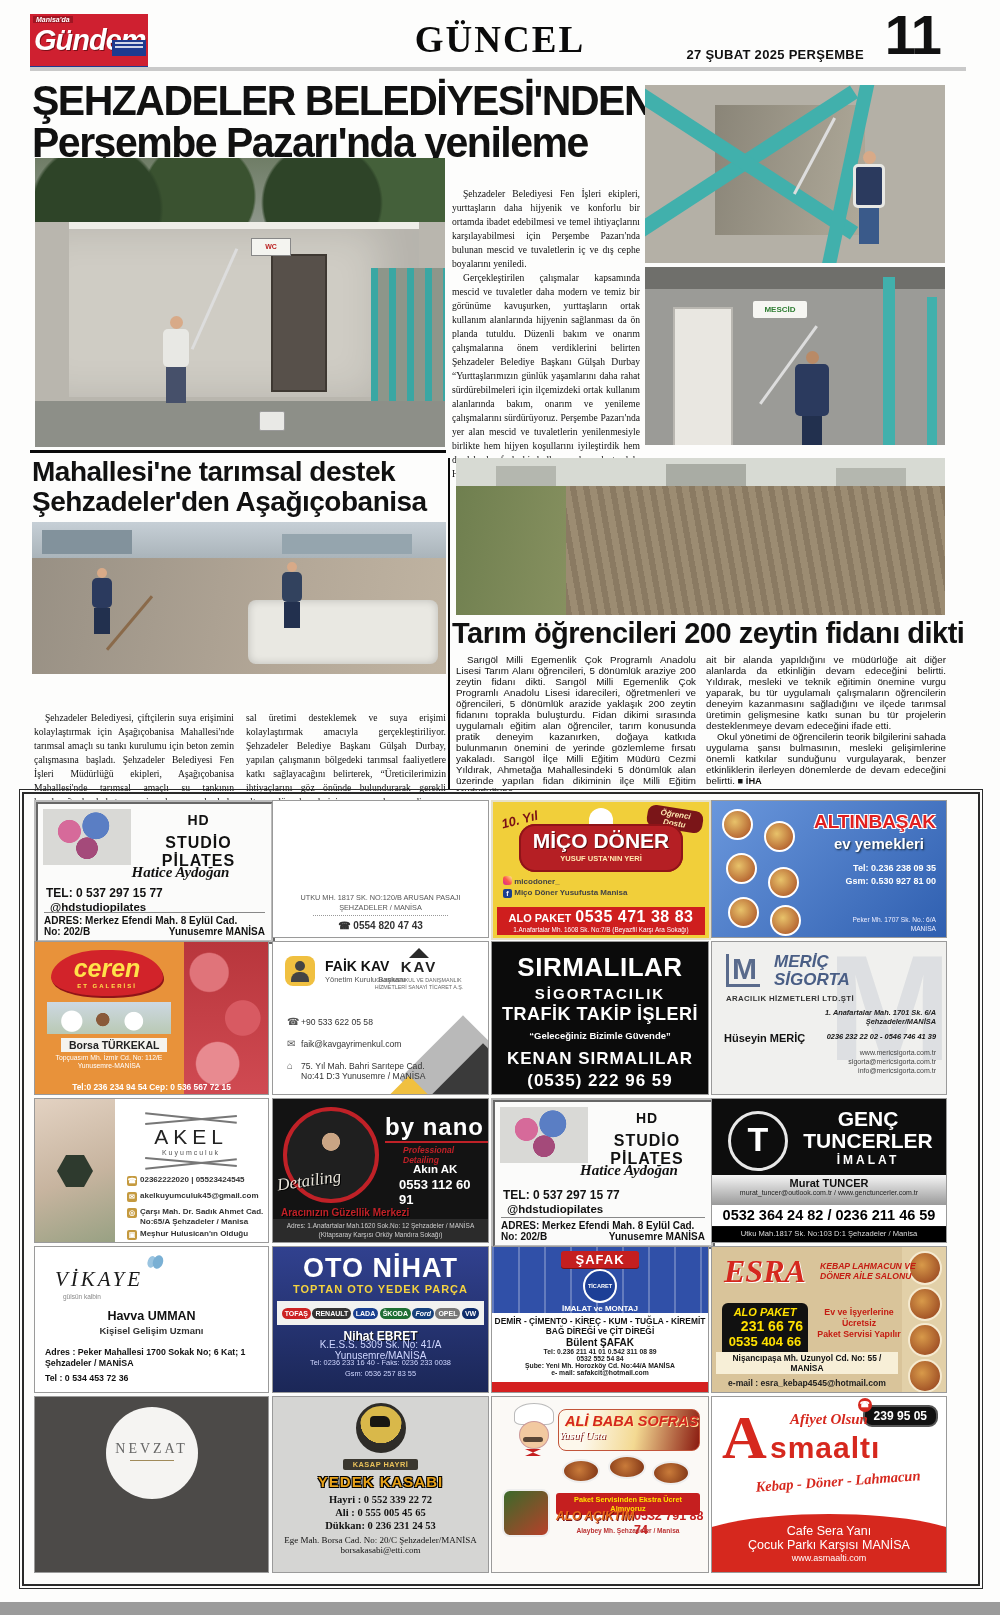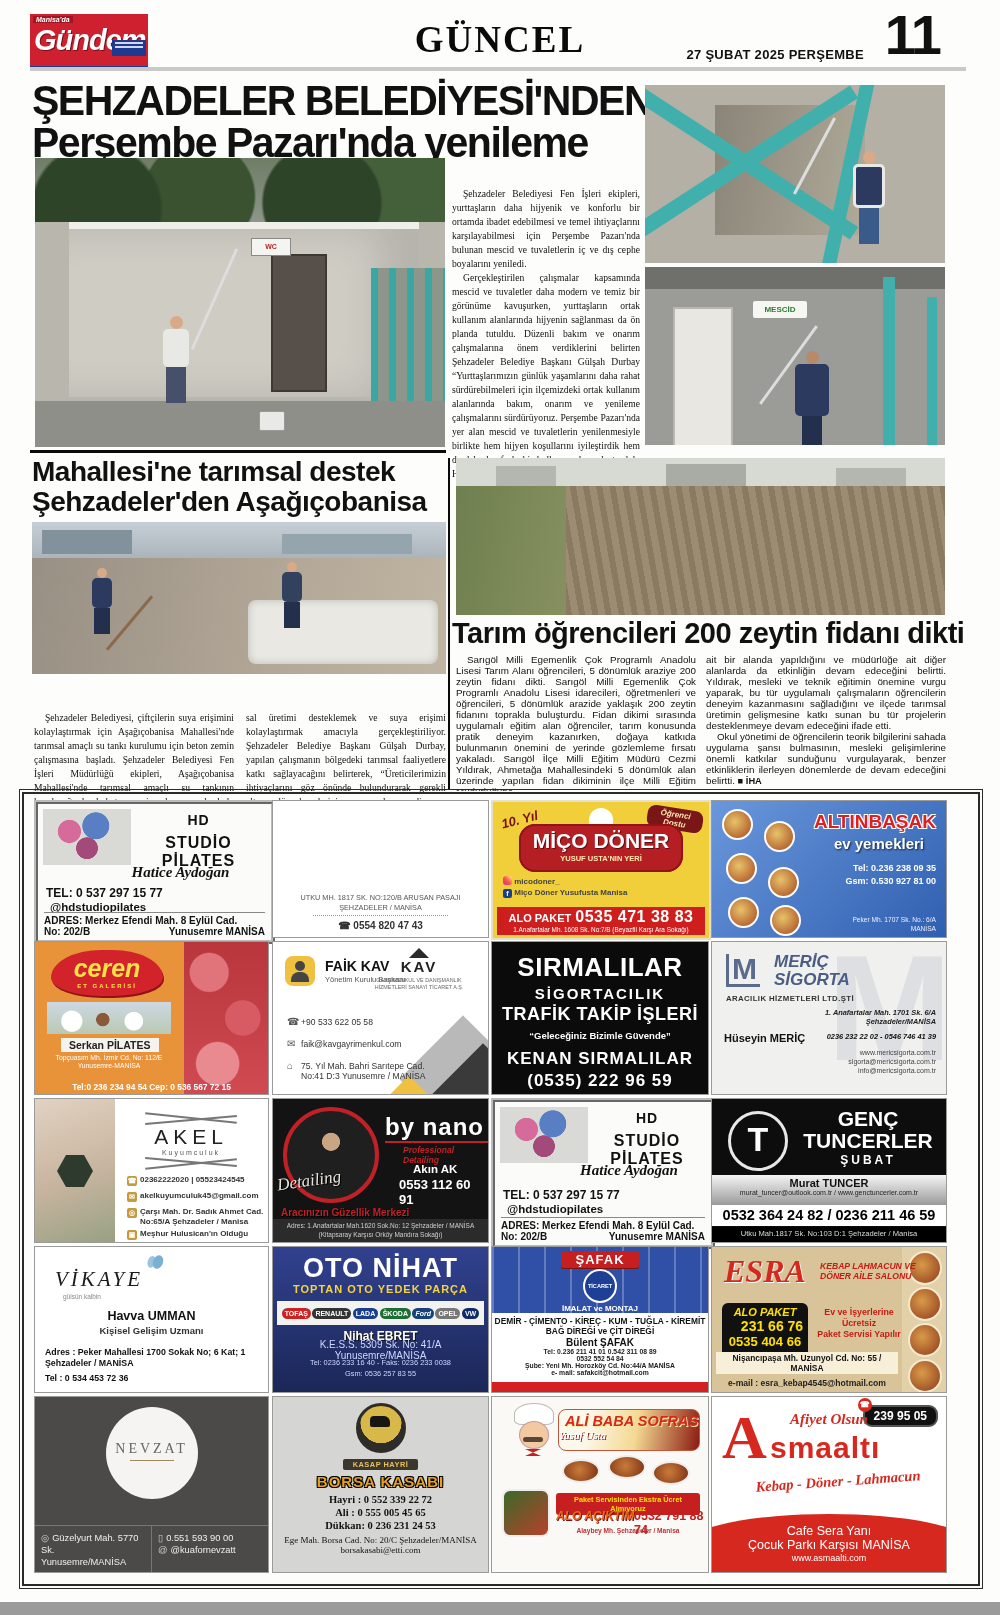--- a/index.html
+++ b/index.html
@@ -447,21 +447,21 @@
     <div class="alt-a2">MANİSA</div>
   </div>
 
   <div class="ad ad-ceren" style="left:34px;top:941px;width:233px;height:152px;">
     <div class="cr-right"></div>
     <div class="cr-logo">
       <div class="cr-title">ceren</div>
       <div class="cr-sub">ET GALERİSİ</div>
     </div>
     <div class="cr-cows"></div>
-    <div class="cr-own">Serkan PİLATES</div>
+    <div class="cr-own">Borsa TÜRKEKAL</div>
     <div class="cr-a1">Topçuasım Mh. İzmir Cd. No: 112/E</div>
     <div class="cr-a2">Yunusemre-MANİSA</div>
     <div class="cr-tel">Tel:0 236 234 94 54  Cep: 0 536 567 72 15</div>
   </div>
 
   <div class="ad" style="left:272px;top:941px;width:215px;height:152px;">
     <div class="fk-tri1"></div>
     <div class="fk-tri2"></div>
     <div class="fk-tri3"></div>
     <div class="fk-person"></div>
@@ -551,21 +551,21 @@
           <span>No: 202/B</span>
           <span>Yunusemre MANİSA</span>
         </div>
     </div>
   </div>
 
   <div class="ad ad-gt" style="left:711px;top:1098px;width:234px;height:143px;">
     <div class="gt-circle">T</div>
     <div class="gt1">GENÇ</div>
     <div class="gt2">TUNCERLER</div>
-    <div class="gt3">ŞUBAT</div>
+    <div class="gt3">İMALAT</div>
     <div class="gt-silver">
       <div class="gt-own">Murat TUNCER</div>
       <div class="gt-mail">murat_tuncer@outlook.com.tr / www.genctuncerler.com.tr</div>
     </div>
     <div class="gt-tel">0532 364 24 82 / 0236 211 46 59</div>
     <div class="gt-adr">Utku Mah.1817 Sk. No:103  D:1 Şehzadeler / Manisa</div>
   </div>
 
   <div class="ad" style="left:34px;top:1246px;width:233px;height:145px;">
     <div class="vk-bfly"></div>
@@ -638,38 +638,28 @@
     </div>
     <div class="es-adr">Nişancıpaşa Mh. Uzunyol Cd. No: 55 / MANİSA</div>
     <div class="es-mail">e-mail : esra_kebap4545@hotmail.com</div>
   </div>
 
   <div class="ad ad-nv" style="left:34px;top:1396px;width:233px;height:175px;">
     <div class="nv-circle">
       <div class="nv-name">NEVZAT</div>
       <div class="nv-line"></div>
     </div>
-    <div class="nv-bottom">
-      <div class="nv-cell">
-        <span class="nv-ic">◎</span><span>Güzelyurt Mah. 5770 Sk.</span><br>
-        <span>Yunusemre/MANİSA</span>
-      </div>
-      <div class="nv-cell right">
-        <span class="nv-ic">▯</span><span>0.551 593 90 00</span><br>
-        <span class="nv-ic">@</span><span>@kuafornevzatt</span>
-      </div>
-    </div>
   </div>
 
   <div class="ad ad-bk" style="left:272px;top:1396px;width:215px;height:175px;">
     <div class="bk-circle">
         <div class="bk-bull"></div>
       </div>
     <div><span class="bk-ribbon">KASAP HAYRİ</span></div>
-    <div class="bk-title">BORSA KASABI</div>
+    <div class="bk-title">YEDEK KASABI</div>
     <div class="bk-lines">
       <div>Hayri    : 0 552 339 22 72</div>
       <div>Ali         : 0 555 005 45 65</div>
       <div>Dükkan: 0 236 231 24 53</div>
     </div>
     <div class="bk-adr">Ege Mah. Borsa Cad. No: 20/C Şehzadeler/MANİSA</div>
     <div class="bk-mail">borsakasabi@etti.com</div>
   </div>
 
   <div class="ad ad-ab" style="left:491px;top:1396px;width:216px;height:175px;">

